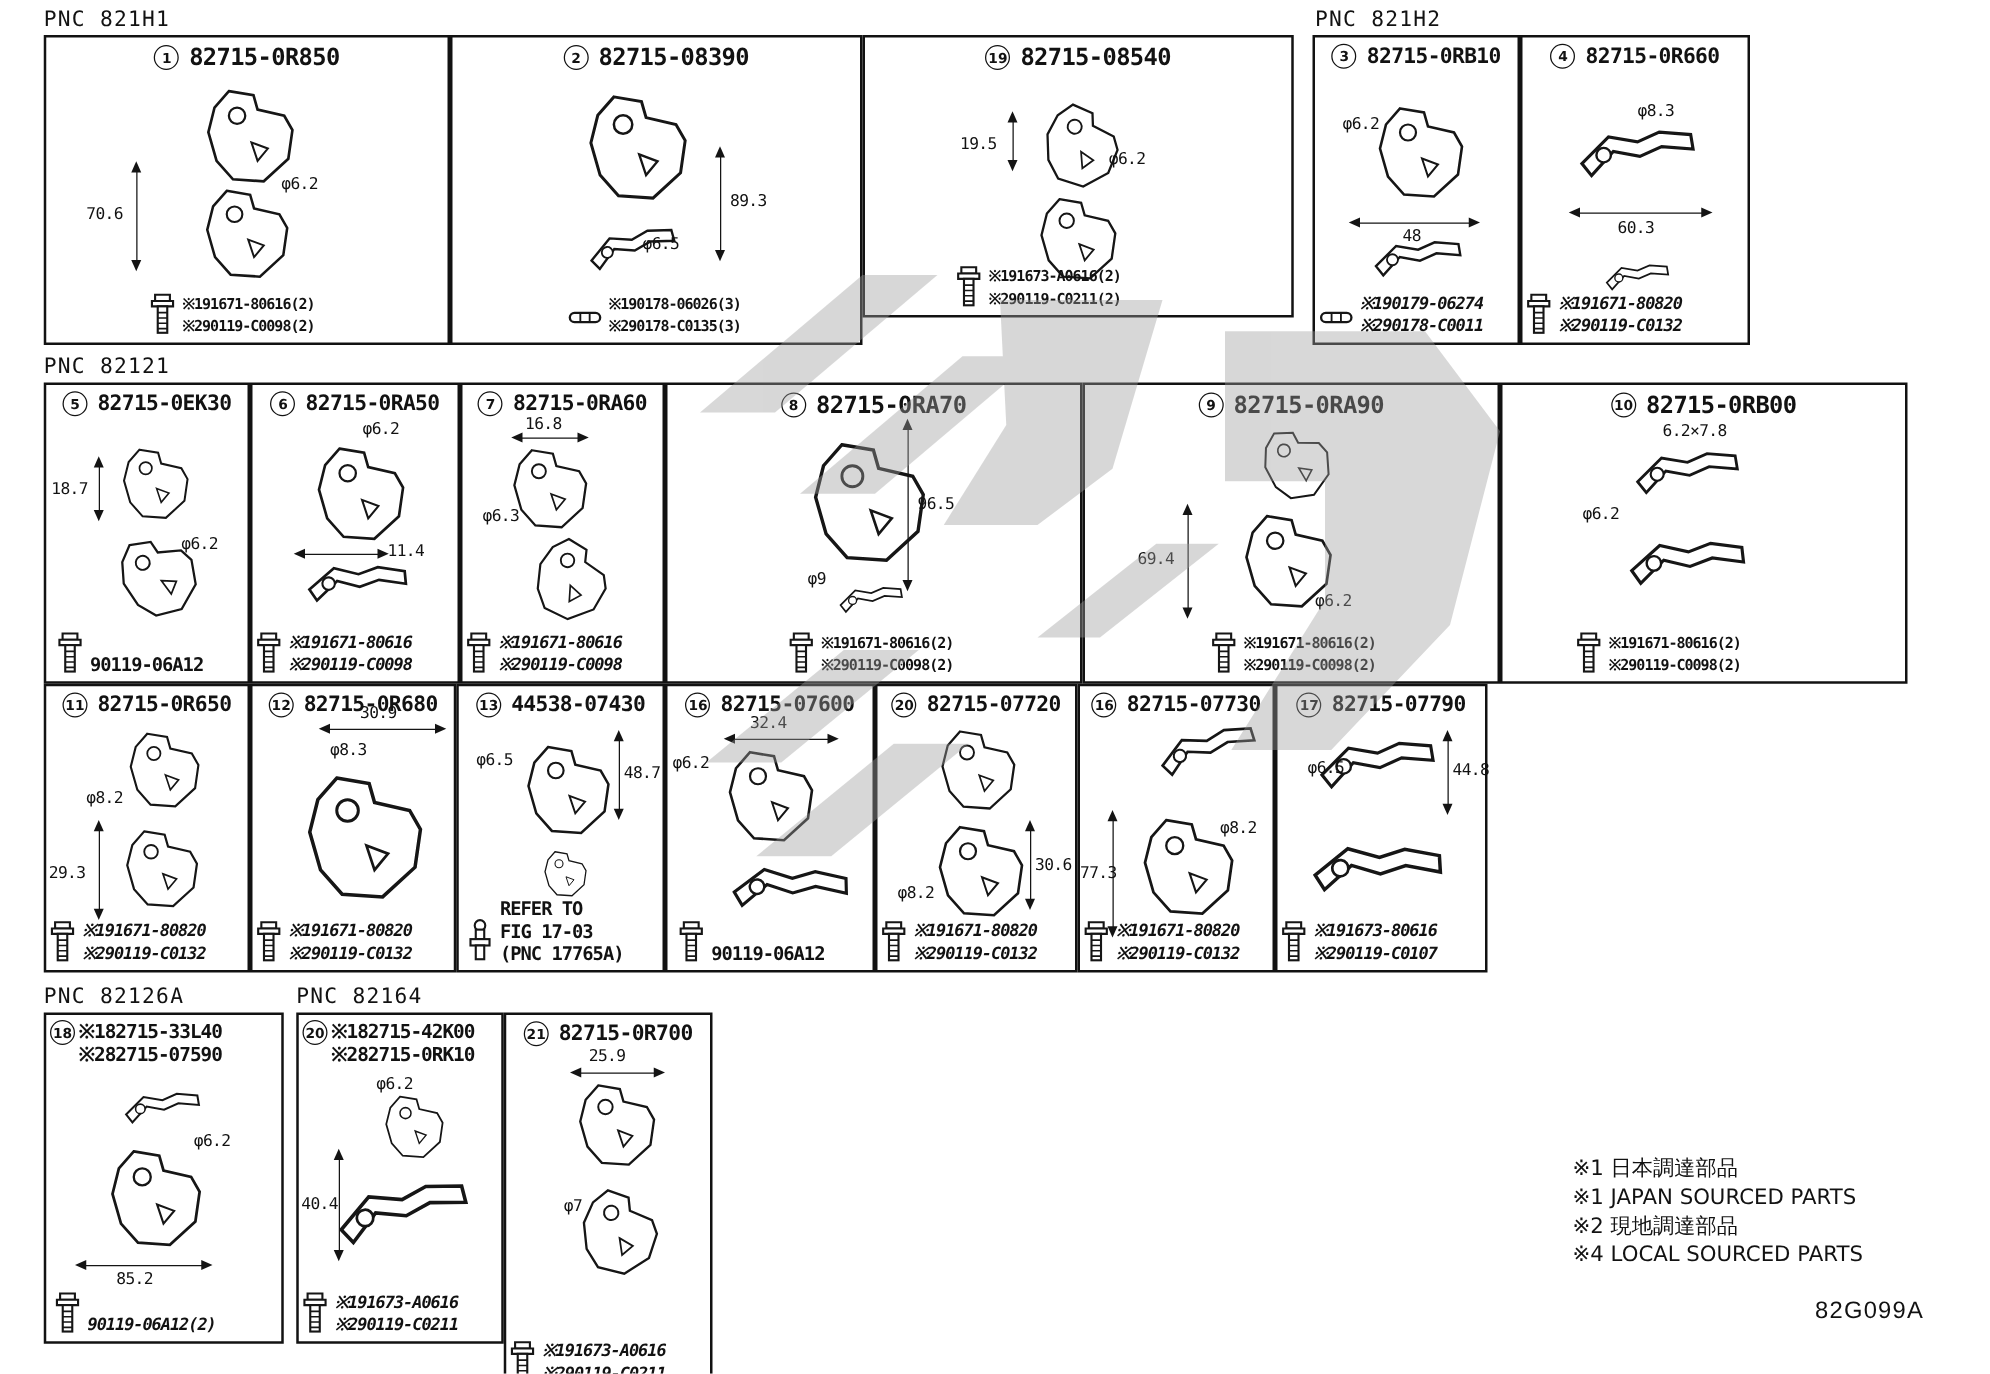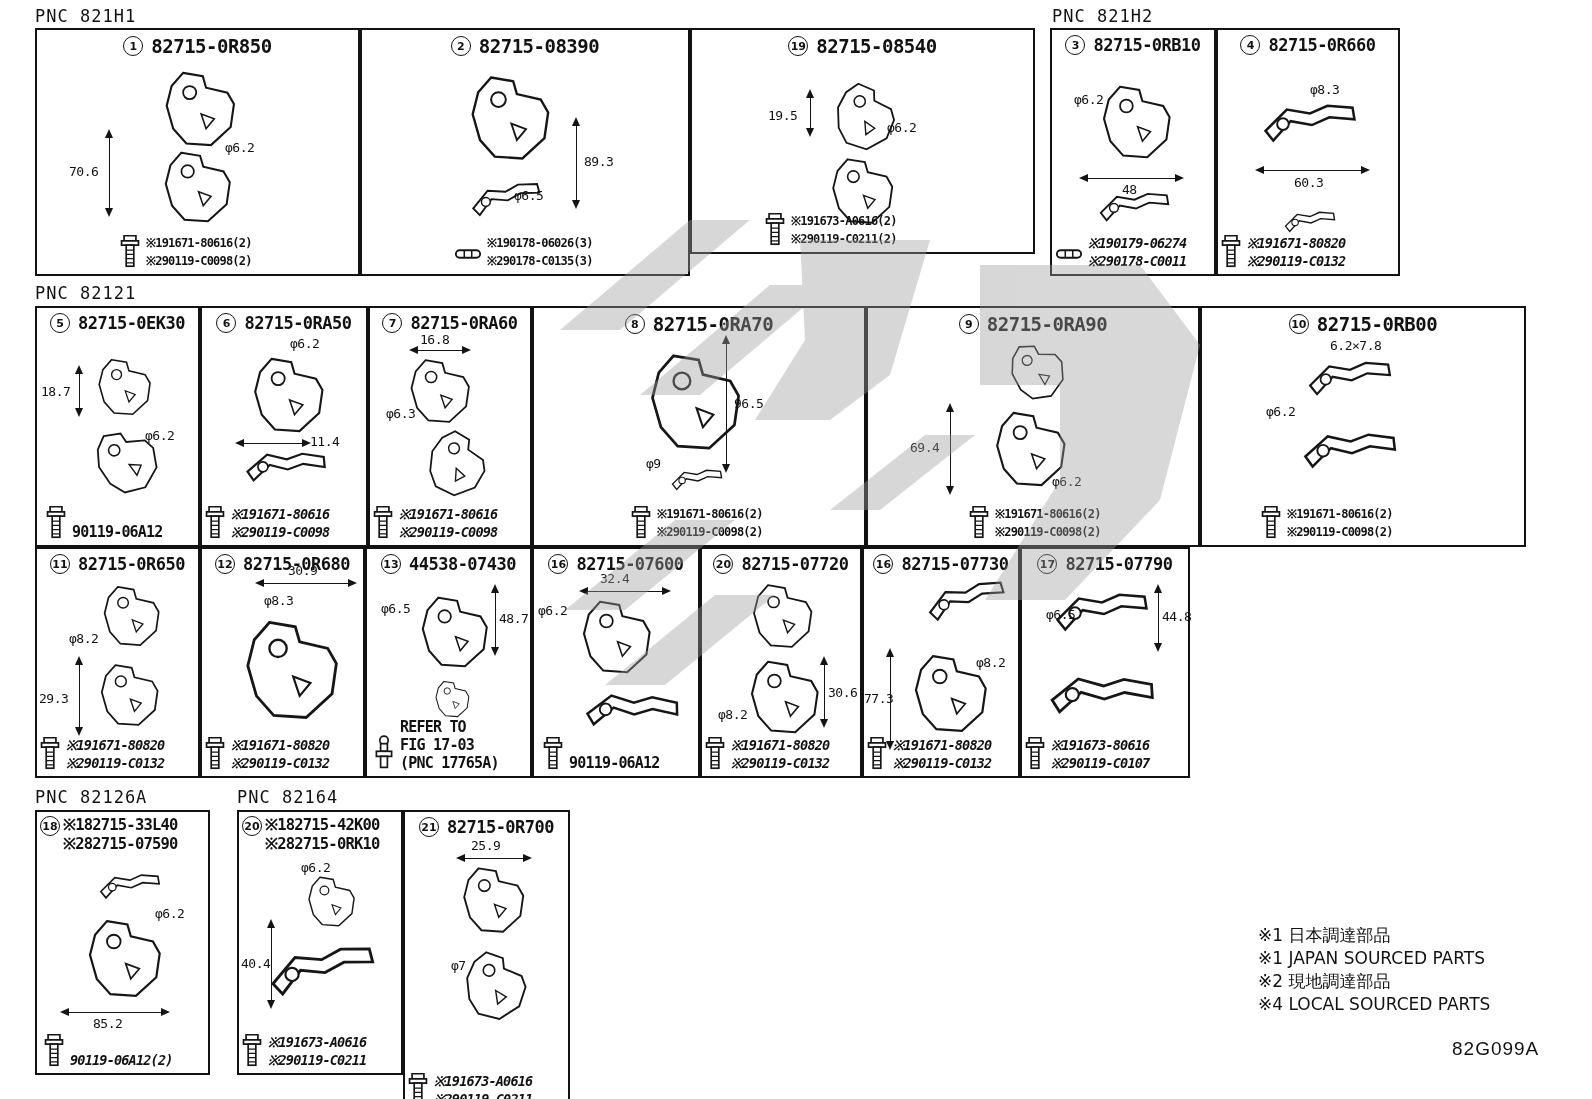--- a/index.html
+++ b/index.html
@@ -511,21 +511,21 @@
     <svg class="ficon">
           <use href="#bolt"></use>
         </svg>
     <div class="lines f14">
       <div>※191673-80616</div>
       <div>※290119-C0107</div>
     </div>
   </div>
 </div>
 
-<div class="panel" style="left:35px;top:810px;width:175px;height:265px">
+<div class="panel" style="left:35px;top:810px;width:192px;height:265px">
   <div class="hdr2">
     <span class="circ">18</span>
     <span class="pcol">
       <div>※182715-33L40</div>
       <div>※282715-07590</div>
     </span>
   </div>
   <svg class="sk" style="left:38px;top:58px;width:110px;height:38px">
         <use href="#br-b"></use>
       </svg>

